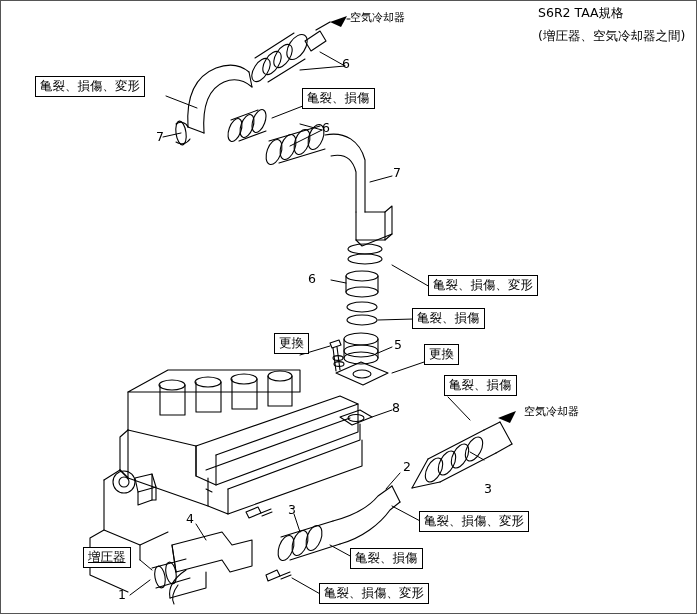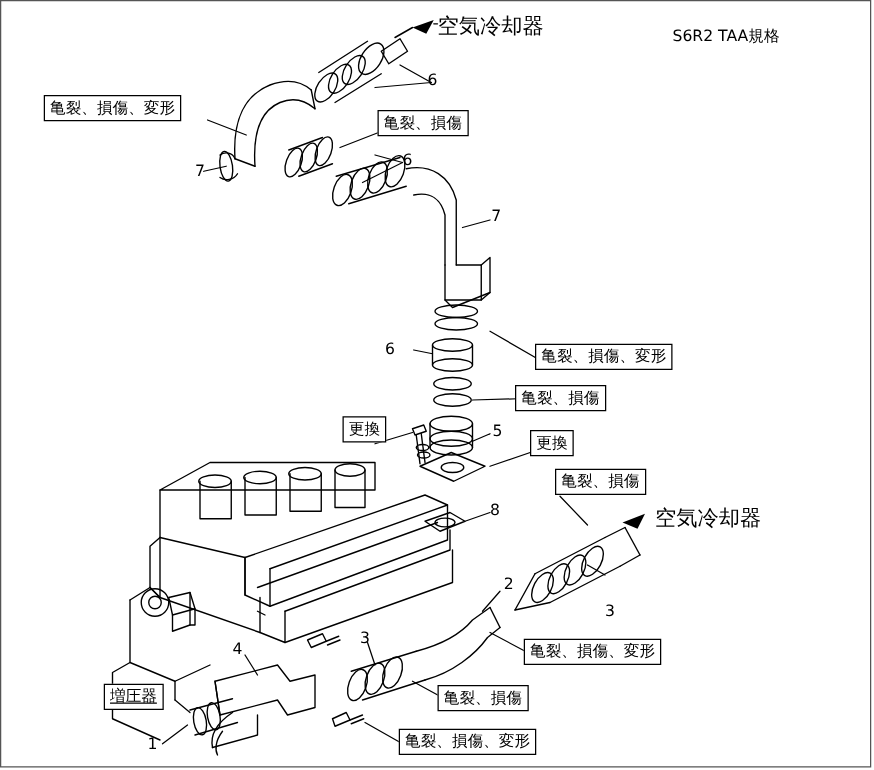--- a/index.html
+++ b/index.html
@@ -35,21 +35,21 @@
     border: 1px solid #000;
     background: #fff;
     font-size: 12.5px;
     line-height: 1.15;
     padding: 2px 4px 3px 4px;
     white-space: nowrap;
     box-sizing: border-box;
   }
   .plain {
     position: absolute;
-    font-size: 17px;
+    font-size: 11px;
     line-height: 1.25;
     white-space: nowrap;
     background: transparent;
   }
   .num {
     position: absolute;
     font-size: 12.5px;
     line-height: 1;
     white-space: nowrap;
   }
@@ -260,21 +260,22 @@
       <path d="M322 595 L 292 578" stroke-width="1"></path>
 
       <path d="M196 524 L 206 540" stroke-width="1"></path>
 
       <path d="M130 595 L 150 580" stroke-width="1"></path>
 
       <path d="M140 560 L 152 570" stroke-width="1"></path>
     </g>
   </svg>
 
-  <div class="title" style="left:538px; top:20px;">S6R2 TAA規格</div>
+  <div class="title" style="left:538px; top:4px;">S6R2 TAA規格</div>
+  <div class="title" style="left:538px; top:27px;">(増圧器、空気冷却器之間)</div>
 
   <div class="plain" style="left:350px; top:11px;">空気冷却器</div>
 
   <div class="label" style="left:35px; top:76px;">亀裂、損傷、変形</div>
 
   <div class="label" style="left:302px; top:88px;">亀裂、損傷</div>
 
   <div class="label" style="left:428px; top:275px;">亀裂、損傷、変形</div>
 
   <div class="label" style="left:412px; top:308px;">亀裂、損傷</div>

